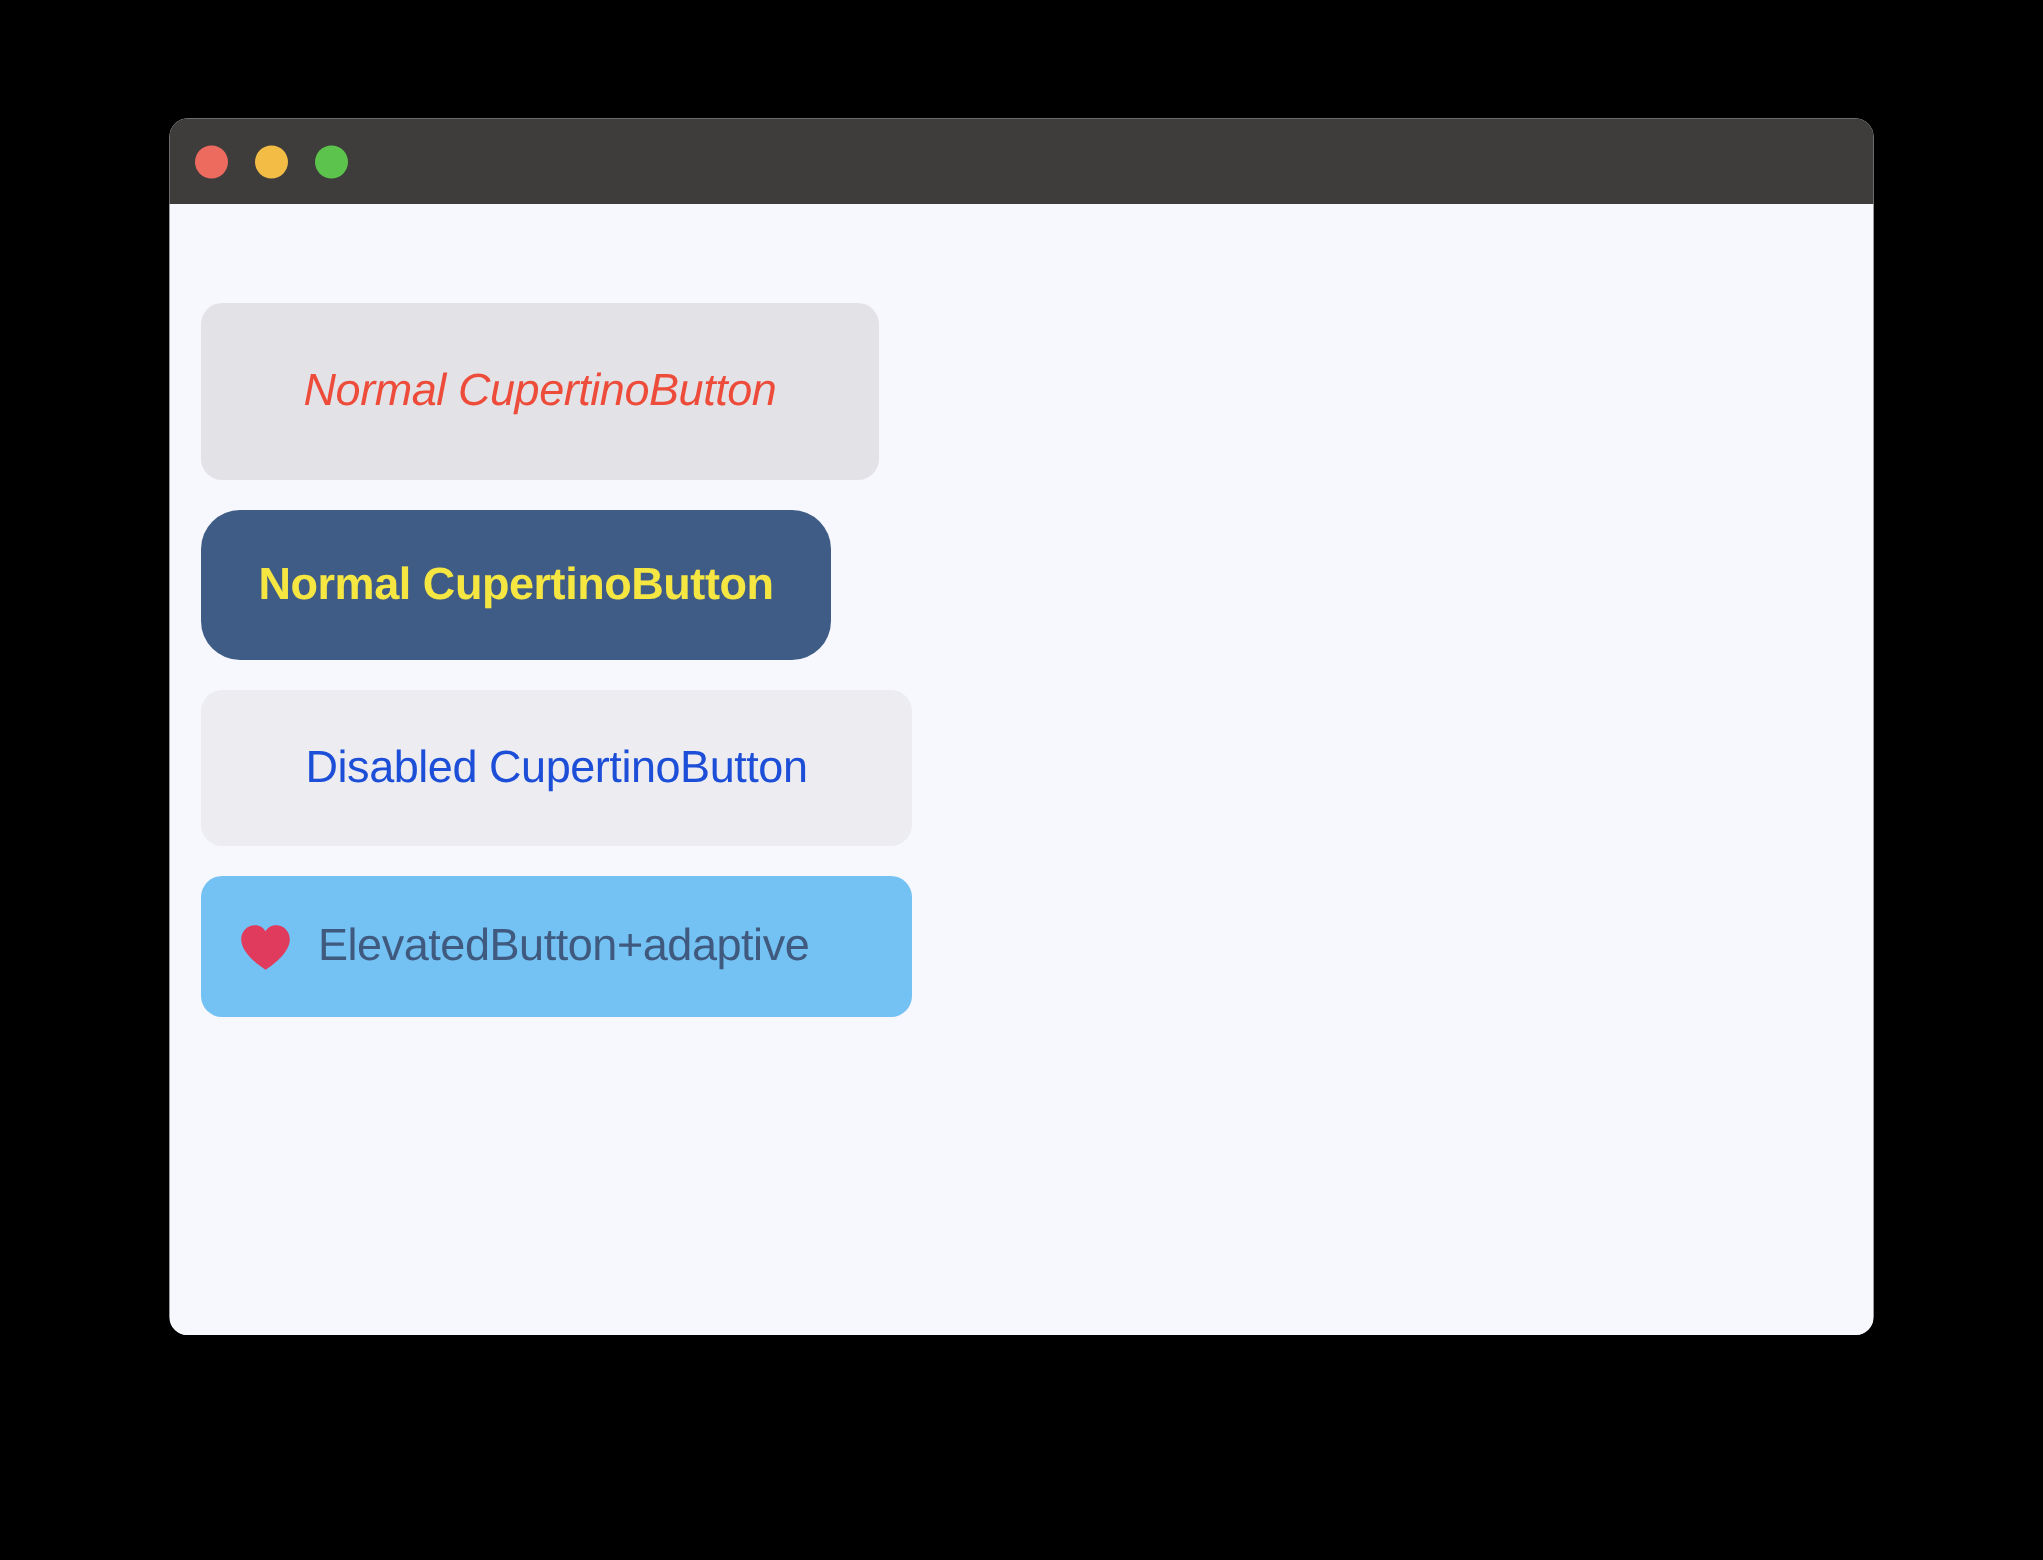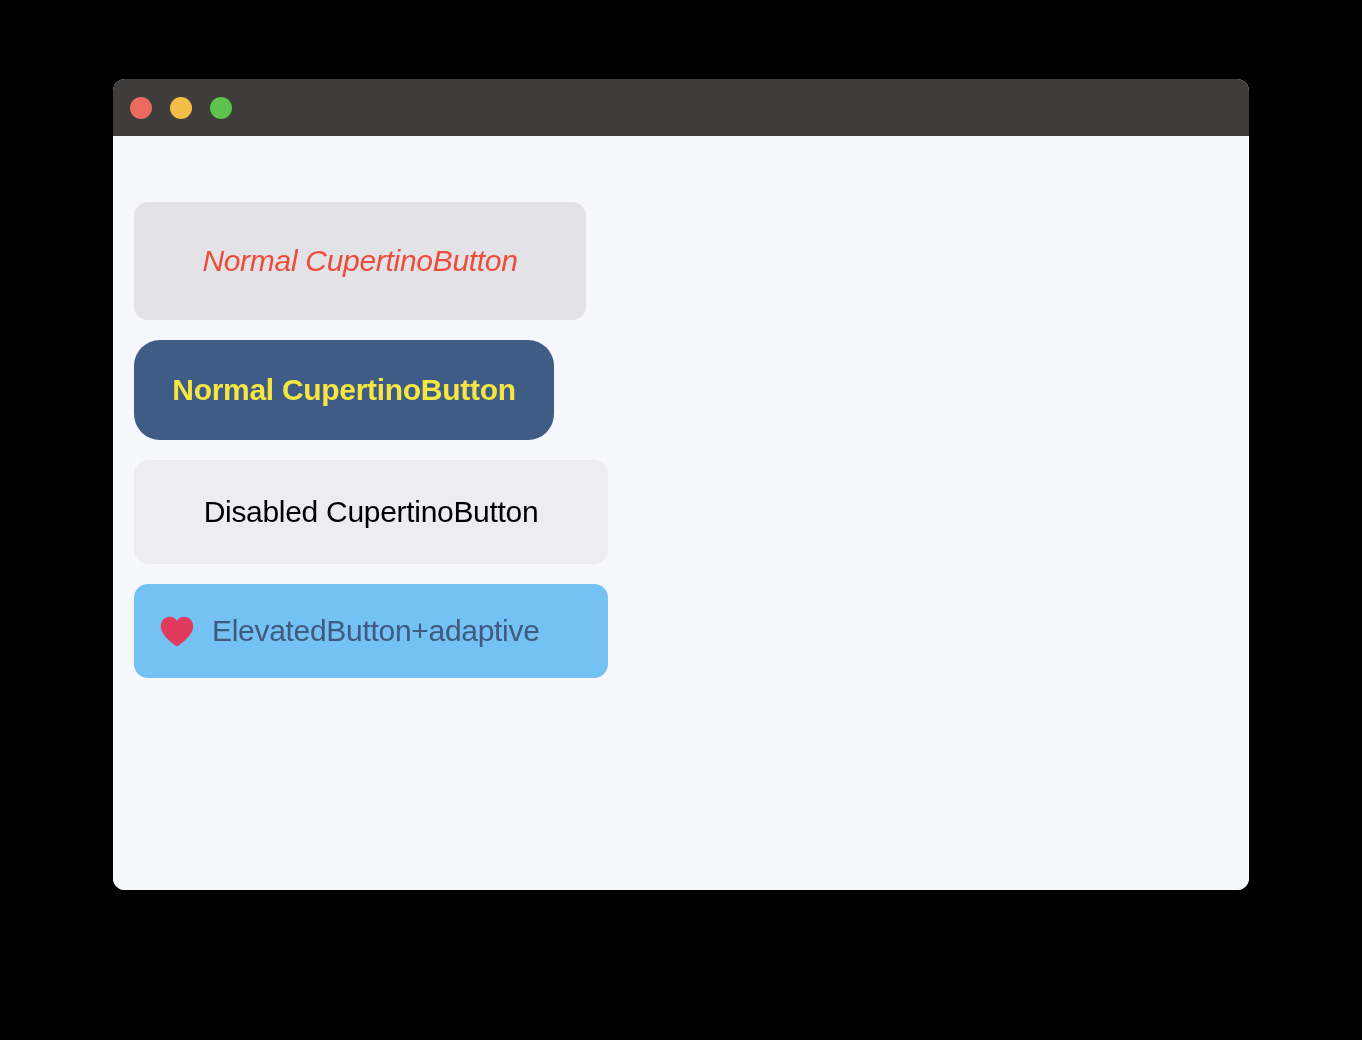--- a/index.html
+++ b/index.html
@@ -120,21 +120,21 @@
     letter-spacing: -0.3px;
     border-radius: 26px;
     padding: 30px 38px;
     height: 100px;
     width: 420px;
   }
 
   
   .btn-disabled {
     background: #EDEDF1;
-    color: #000000;
+    color: #1d4ed8;
     font-size: 30px;
     font-weight: 400;
     letter-spacing: -0.3px;
     border-radius: 14px;
     padding: 30px 38px;
     height: 104px;
     width: 474px;
     cursor: default;
   }
 

